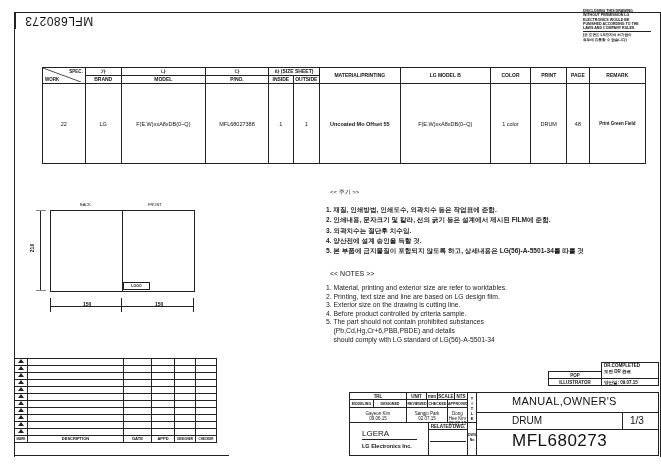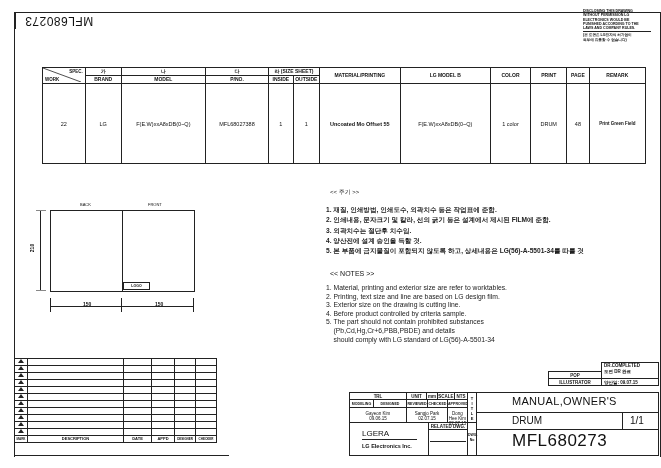--- a/index.html
+++ b/index.html
@@ -319,14 +319,14 @@
 <div class="tb" style="left:428px;top:422px;width:40px;height:8px;line-height:8px;">RELATED DWG.</div>
 <div class="tb-line" style="left:430px;top:441px;width:36px;height:1px;"></div>
 <div class="tb" style="left:467px;top:422px;width:10px;height:34px;font-size:3.5px;line-height:5px;padding-top:10px;">DWG. No</div>
 
 <div class="tb-line" style="left:476px;top:392px;width:1px;height:64px;"></div>
 <div class="tb-line" style="left:476px;top:412px;width:183px;height:1px;"></div>
 <div class="tb-line" style="left:476px;top:429px;width:183px;height:1px;"></div>
 <div class="tb-line" style="left:622px;top:412px;width:1px;height:17px;"></div>
 <div class="title-big" style="left:512px;top:395px;">MANUAL,OWNER'S</div>
 <div class="abs" style="left:512px;top:415px;font-size:10px;">DRUM</div>
-<div class="abs" style="left:630px;top:415px;font-size:10px;">1/1</div>
+<div class="abs" style="left:630px;top:415px;font-size:10px;">1/3</div>
 <div class="pno-big" style="left:512px;top:431px;">MFL680273</div>
 
 </body></html>

